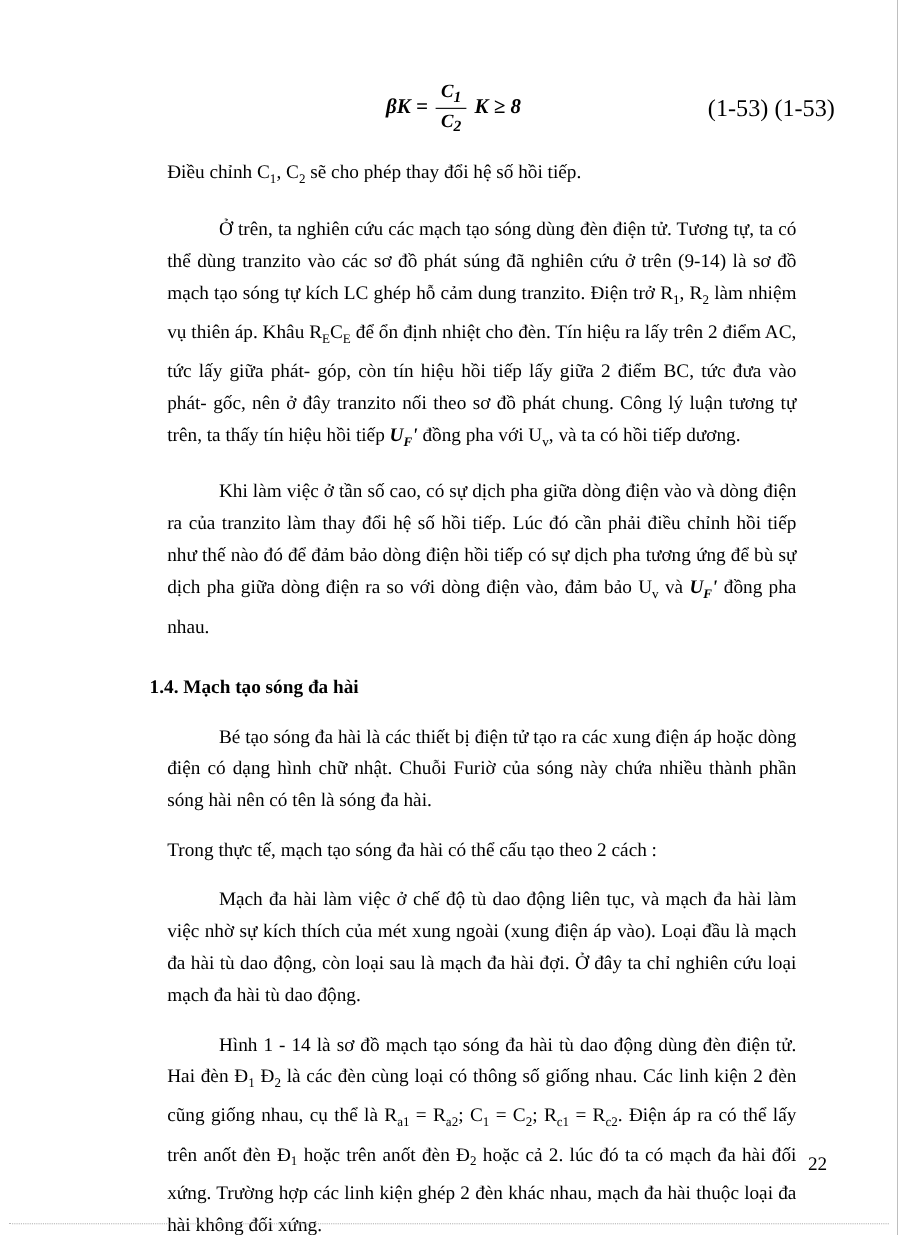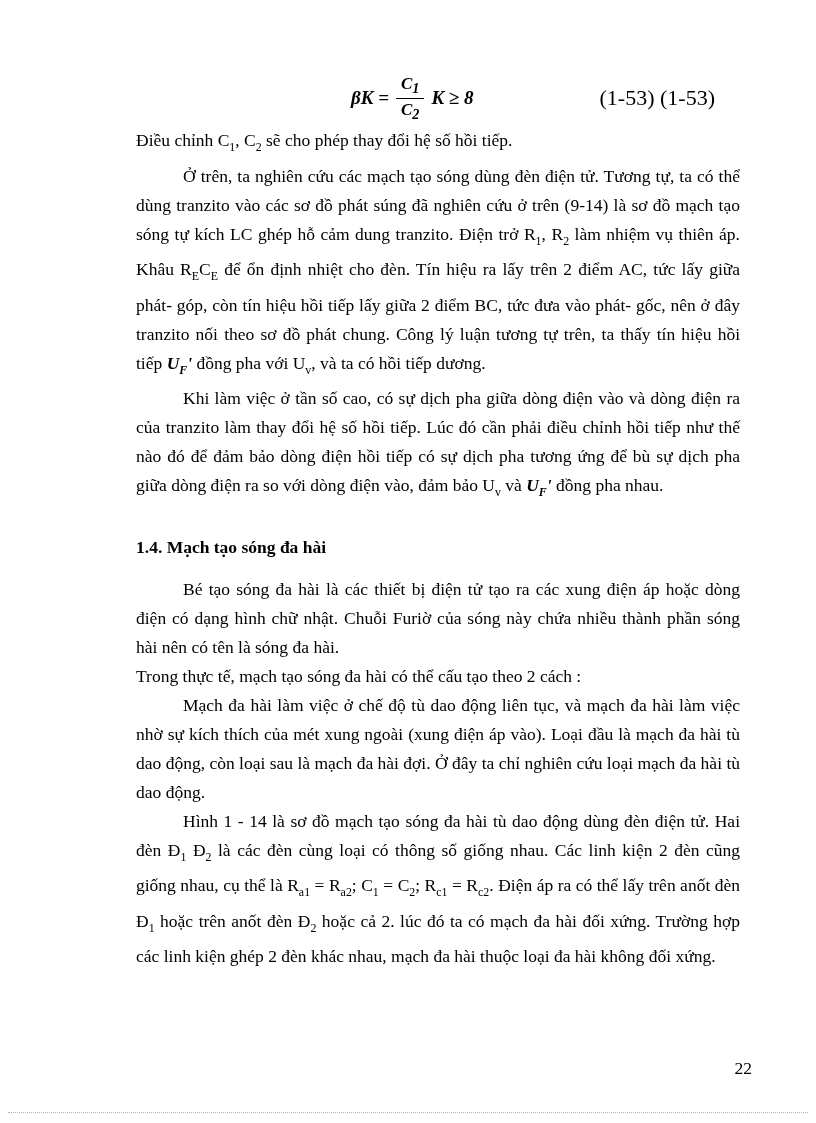--- a/index.html
+++ b/index.html
@@ -21,20 +21,21 @@
     position: absolute;
     left: 136px;
     top: 70px;
     width: 604px;
   }
   
   .formula-row {
     display: flex;
     align-items: center;
     min-height: 56px;
+    gap: 44px;
   }
   .formula {
     display: inline-flex;
     align-items: center;
     margin-left: 215px;
     font-weight: bold;
     font-style: italic;
     font-size: 19px;
     white-space: nowrap;
   }
@@ -61,39 +62,39 @@
     white-space: nowrap;
   }
   .eq-tag-below {
     padding-left: 208px;
     font-size: 17.5px;
     line-height: 29px;
     margin-bottom: 2px;
   }
   
   .para {
-    margin: 0;
+    margin: 16px;
     font-size: 17.5px;
     line-height: 29px;
     text-align: justify;
   }
   .para sub { font-size: 68%; }
   .indent { text-indent: 47px; }
   .bi { font-weight: bold; font-style: italic; }
   .heading {
     margin: 26px 0 13px 0;
     font-size: 17.5px;
     font-weight: bold;
     line-height: 29px;
   }
   
   .page-number {
     position: absolute;
     right: 64px;
-    bottom: 44px;
+    bottom: 54px;
     font-size: 17.5px;
   }
   .bottom-rule {
     position: absolute;
     left: 8px;
     right: 8px;
     bottom: 10px;
     border-top: 1px dotted #b5b5b5;
     height: 0;
   }

